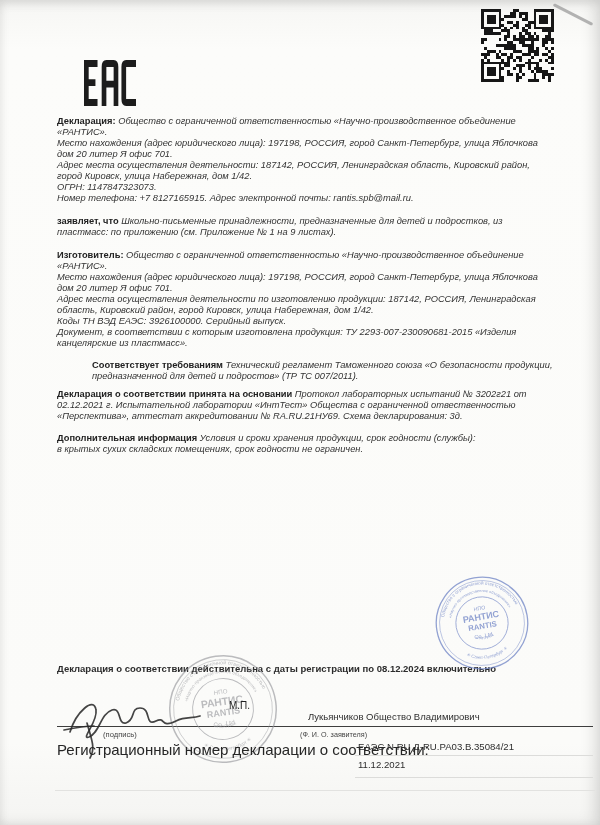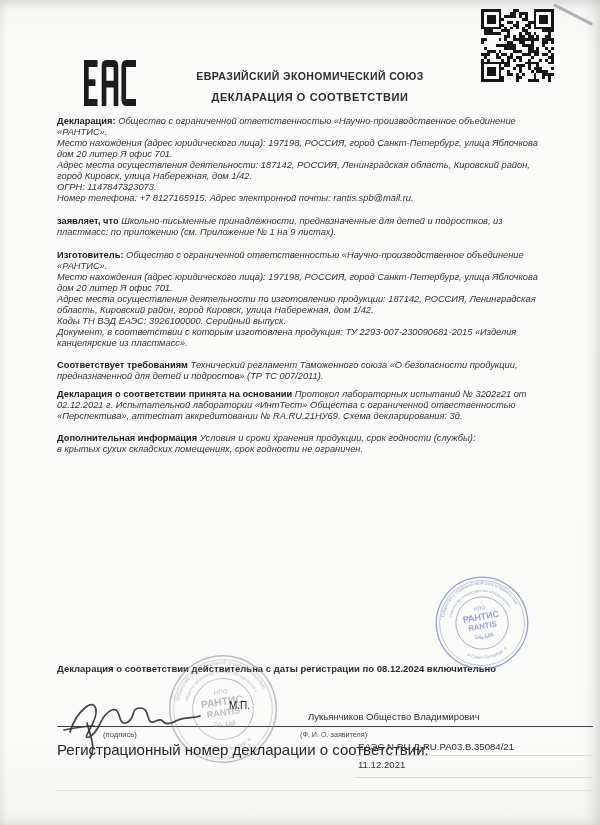--- a/index.html
+++ b/index.html
@@ -14,21 +14,21 @@
   .titles{position:absolute;left:110px;top:70px;width:400px;text-align:center;}
   .title1{font-weight:bold;font-size:10.5px;letter-spacing:.4px;color:#2d2d2d;}
   .title2{font-weight:bold;font-size:11px;letter-spacing:.6px;color:#2d2d2d;margin-top:9px;}
   .qr{position:absolute;left:481px;top:9px;width:73px;height:73px;}
   .streak{position:absolute;left:551px;top:13px;width:44px;height:3px;background:#9b9b9b;opacity:.75;transform:rotate(27deg);border-radius:2px;}
   
   .body-col{position:absolute;left:57px;top:116px;width:510px;font-size:9.3px;line-height:11px;}
   .para{margin:0;}
   .para b{color:#222;}
   .para span{white-space:pre-line;font-style:italic;}
-  .mb12{margin-bottom:12px;} .mb11{margin-bottom:11px;} .mb7{margin-bottom:7px;}
+  .mb12{margin-bottom:12px;} .mb11{margin-bottom:11px;} .mb7{margin-bottom:7px;margin-left:35px;}
   .validity{position:absolute;left:57px;top:663px;width:520px;font-size:9.5px;font-weight:bold;color:#2c2c2c;z-index:2;}
   
   .stamp{position:absolute;z-index:3;}
   .stamp-blue{left:433px;top:574px;width:98px;height:98px;opacity:.72;transform:rotate(-10deg);}
   .stamp-gray{left:166px;top:652px;width:114px;height:114px;opacity:.62;transform:rotate(-8deg);}
   .stamp-blue text{fill:var(--stamp-blue);}
   .stamp-blue circle{stroke:var(--stamp-blue);}
   .stamp-gray text{fill:var(--stamp-gray);}
   .stamp-gray circle{stroke:var(--stamp-gray);}
   .stamp circle{fill:none;}
@@ -55,24 +55,20 @@
 <div class="page">
 
   <svg class="eac-logo" viewBox="0 0 100 60" preserveAspectRatio="none" aria-hidden="true">
     <g fill="#1c1c1c">
       <path d="M0,0 H26 V9 H9 V25 H22 V34 H9 V51 H26 V60 H0 Z"></path>
       <path fill-rule="evenodd" d="M34,60 V9 Q34,0 43,0 H57 Q66,0 66,9 V60 H57 V36 H43 V60 Z M43,9 H57 V27 H43 Z"></path>
       <path d="M100,0 V9 H81 V51 H100 V60 H81 Q72,60 72,51 V9 Q72,0 81,0 Z"></path>
     </g>
   </svg>
 
-  <div class="titles">
-    <div class="title1">ЕВРАЗИЙСКИЙ ЭКОНОМИЧЕСКИЙ СОЮЗ</div>
-    <div class="title2">ДЕКЛАРАЦИЯ О СООТВЕТСТВИИ</div>
-  </div>
 
   <svg class="qr" id="qr" viewBox="0 0 25 25" shape-rendering="crispEdges" aria-hidden="true">
       <rect x="0" y="0" width="1" height="1" fill="#161616"></rect>
       <rect x="1" y="0" width="1" height="1" fill="#161616"></rect>
       <rect x="2" y="0" width="1" height="1" fill="#161616"></rect>
       <rect x="3" y="0" width="1" height="1" fill="#161616"></rect>
       <rect x="4" y="0" width="1" height="1" fill="#161616"></rect>
       <rect x="5" y="0" width="1" height="1" fill="#161616"></rect>
       <rect x="6" y="0" width="1" height="1" fill="#161616"></rect>
       <rect x="11" y="0" width="1" height="1" fill="#161616"></rect>

